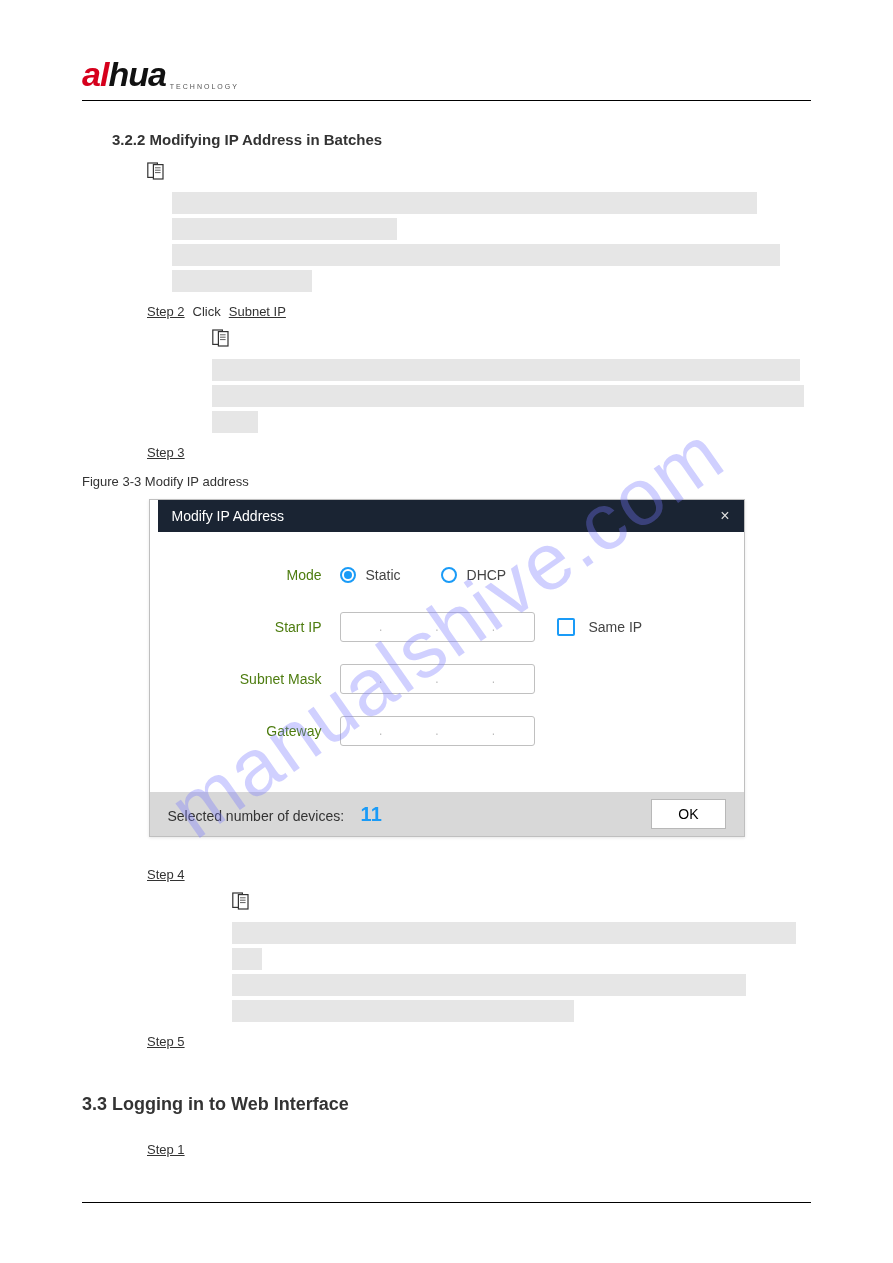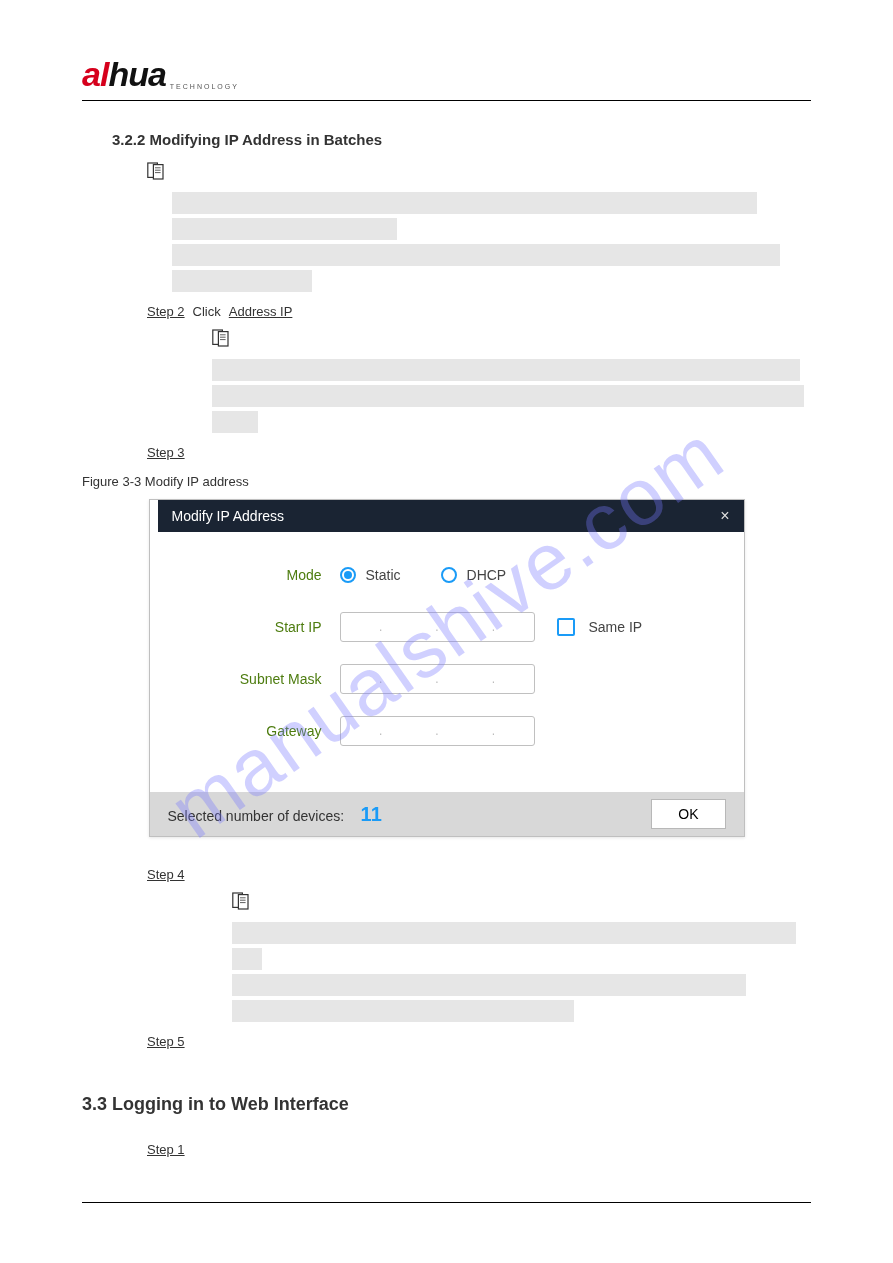--- a/index.html
+++ b/index.html
@@ -223,21 +223,21 @@
   <div class="gb-wrap">
     <div class="gray-block" style="width:585px"></div>
     <div class="gray-block" style="width:225px"></div>
     <div class="gray-block" style="width:608px"></div>
     <div class="gray-block" style="width:140px"></div>
   </div>
 
   <div class="step-line">
     <span class="step-u">Step 2</span>
     <span>Click</span>
-    <span class="step-u">Address IP</span>
+    <span class="step-u">Subnet IP</span>
   </div>
 
   <div class="note-icon inner">
     <svg viewBox="0 0 30 22">
         <rect x="1" y="1" width="12" height="18" fill="none" stroke="#333" stroke-width="1.5"></rect>
         <rect x="8" y="3" width="12" height="18" fill="#fff" stroke="#333" stroke-width="1.5"></rect>
         <line x1="10" y1="7" x2="17" y2="7" stroke="#333"></line>
         <line x1="10" y1="10" x2="17" y2="10" stroke="#333"></line>
         <line x1="10" y1="13" x2="17" y2="13" stroke="#333"></line>
       </svg>

